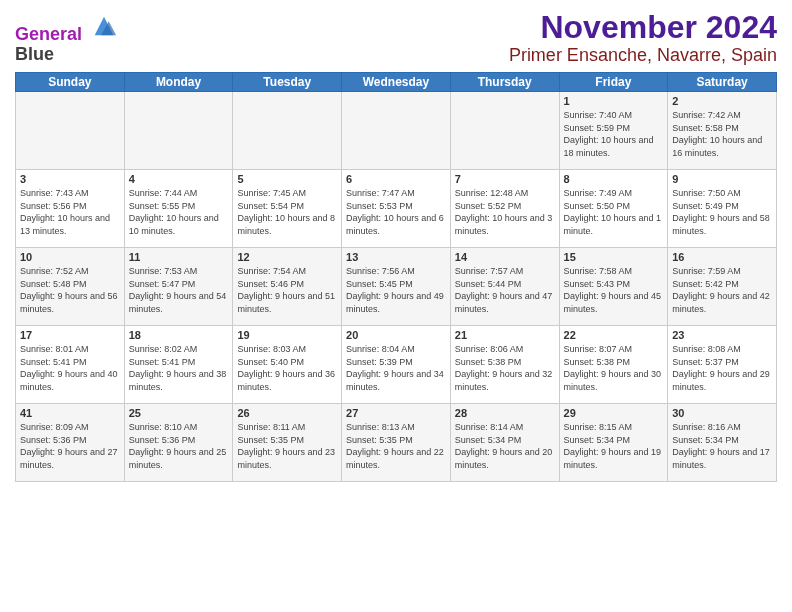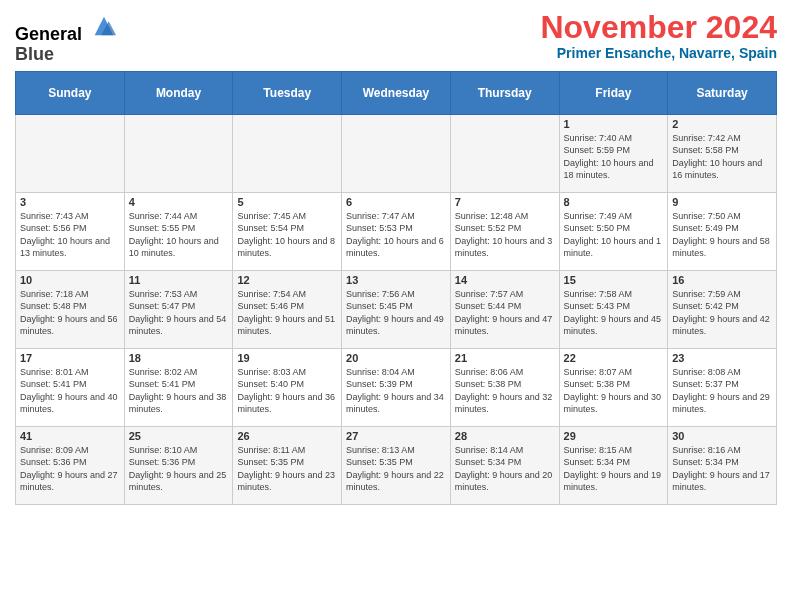--- a/index.html
+++ b/index.html
@@ -25,54 +25,53 @@
       align-items: center;
       margin-top: 4px;
     }
     .logo-text {
       font-size: 18px;
       font-weight: bold;
       color: #333;
       line-height: 1.1;
     }
     .logo-text span {
-      color: #000000;
+      color: #a21caf;
     }
     .logo-icon {
       width: 28px;
       height: 28px;
       margin-left: 3px;
       margin-top: -2px;
     }
     .title-block {
       text-align: right;
     }
     .month-title {
       font-size: 32px;
       font-weight: bold;
-      color: #ef4444;
+      color: #4c1d95;
       line-height: 1.1;
     }
     .subtitle {
-      font-size: 14px;
-      color: #0369a1;
-      font-weight: bold;
+      font-size: 18px;
+      color: #7f1d1d;
     }
     table {
       width: 100%;
       border-collapse: collapse;
       table-layout: fixed;
     }
     thead th {
       background-color: #3a7abf;
       color: #fff;
       text-align: center;
       font-size: 12px;
       font-weight: bold;
-      padding: 14px 3px;
+      padding: 2px 3px;
       border: 1px solid #2a6aaf;
     }
     tbody td {
       border: 1px solid #ccc;
       vertical-align: top;
       padding: 3px 4px;
       font-size: 9.5px;
       color: #333;
       height: 78px;
     }
@@ -190,21 +189,21 @@
           <td>
             <span class="day-number">9</span>
             <div class="day-info">Sunrise: 7:50 AM
 Sunset: 5:49 PM
 Daylight: 9 hours and 58 minutes.</div>
           </td>
         </tr>
         <tr>
           <td>
             <span class="day-number">10</span>
-            <div class="day-info">Sunrise: 7:18 AM
+            <div class="day-info">Sunrise: 7:52 AM
 Sunset: 5:48 PM
 Daylight: 9 hours and 56 minutes.</div>
           </td>
           <td>
             <span class="day-number">11</span>
             <div class="day-info">Sunrise: 7:53 AM
 Sunset: 5:47 PM
 Daylight: 9 hours and 54 minutes.</div>
           </td>
           <td>

